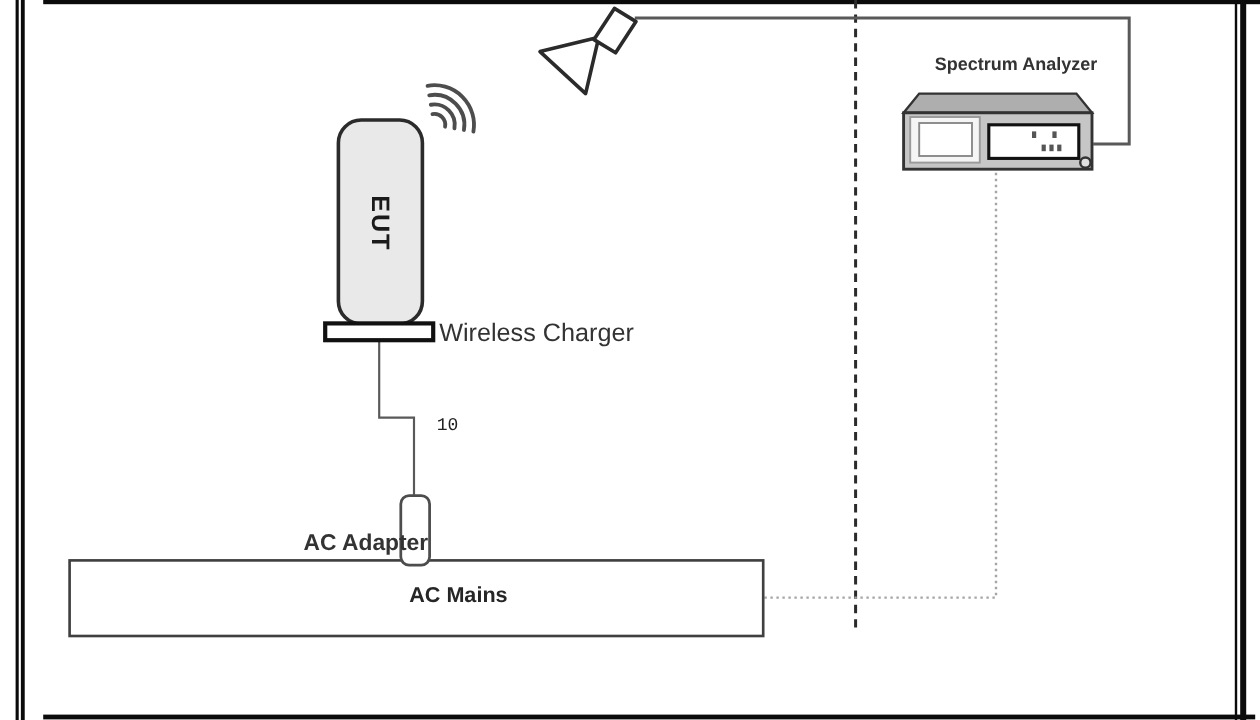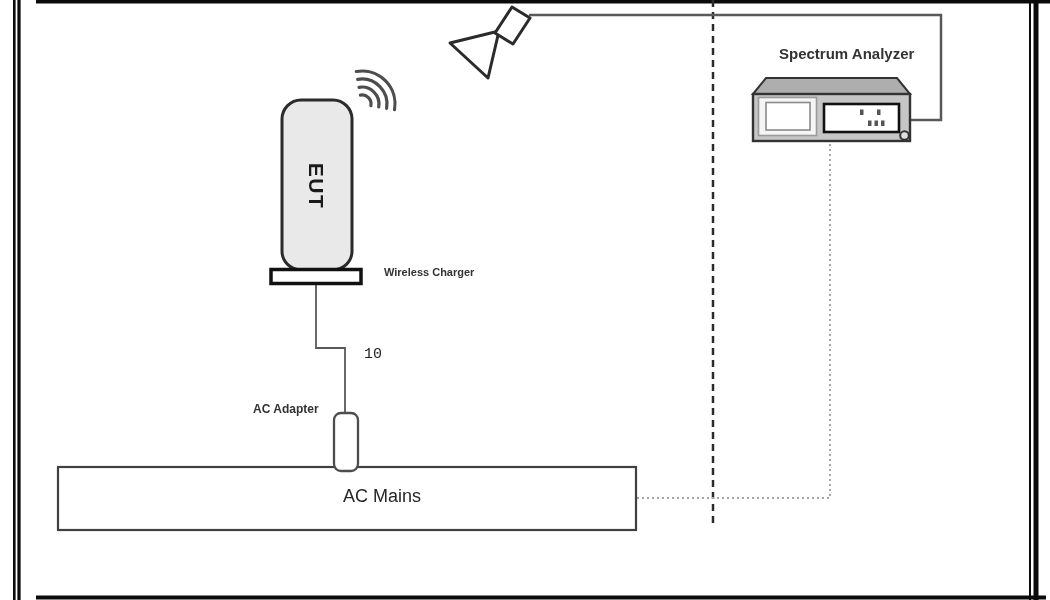--- a/index.html
+++ b/index.html
@@ -12,24 +12,24 @@
     font-family: "Liberation Sans", sans-serif;
   }
   .canvas svg { position: absolute; left: 0; top: 0; }
   .lbl {
     position: absolute;
     color: #333333;
     white-space: nowrap;
     font-family: "Liberation Sans", sans-serif;
   }
   .lbl-spectrum   { left: 779px; top: 45px;  width: 138px; text-align: left; font-size: 15px; font-weight: 600; }
-  .lbl-charger    { left: 384px; top: 266px; font-size: 11px; font-weight: 700; }
+  .lbl-charger    { left: 366px; top: 266px; font-size: 21px; font-weight: 400; }
   .lbl-ten        { left: 364px; top: 346px; font-size: 15px; font-weight: 400; color: #222; font-family: Liberation Mono, monospace; }
-  .lbl-adapter    { left: 253px; top: 402px; font-size: 12px; font-weight: 600; }
-  .lbl-mains      { left: 58px;  top: 486px; width: 648px; text-align: center; font-size: 18px; font-weight: 400; color: #262626; }
+  .lbl-adapter    { left: 253px; top: 442px; font-size: 19px; font-weight: 600; }
+  .lbl-mains      { left: 58px;  top: 486px; width: 648px; text-align: center; font-size: 18px; font-weight: 700; color: #262626; }
   .lbl-eut {
     left: 316px; top: 186px;
     transform: translate(-50%, -50%) rotate(90deg);
     font-size: 21px; font-weight: 800; letter-spacing: 1.5px; color: #1a1a1a;
   }
 </style>
 </head>
 <body>
 
 <div class="canvas">

